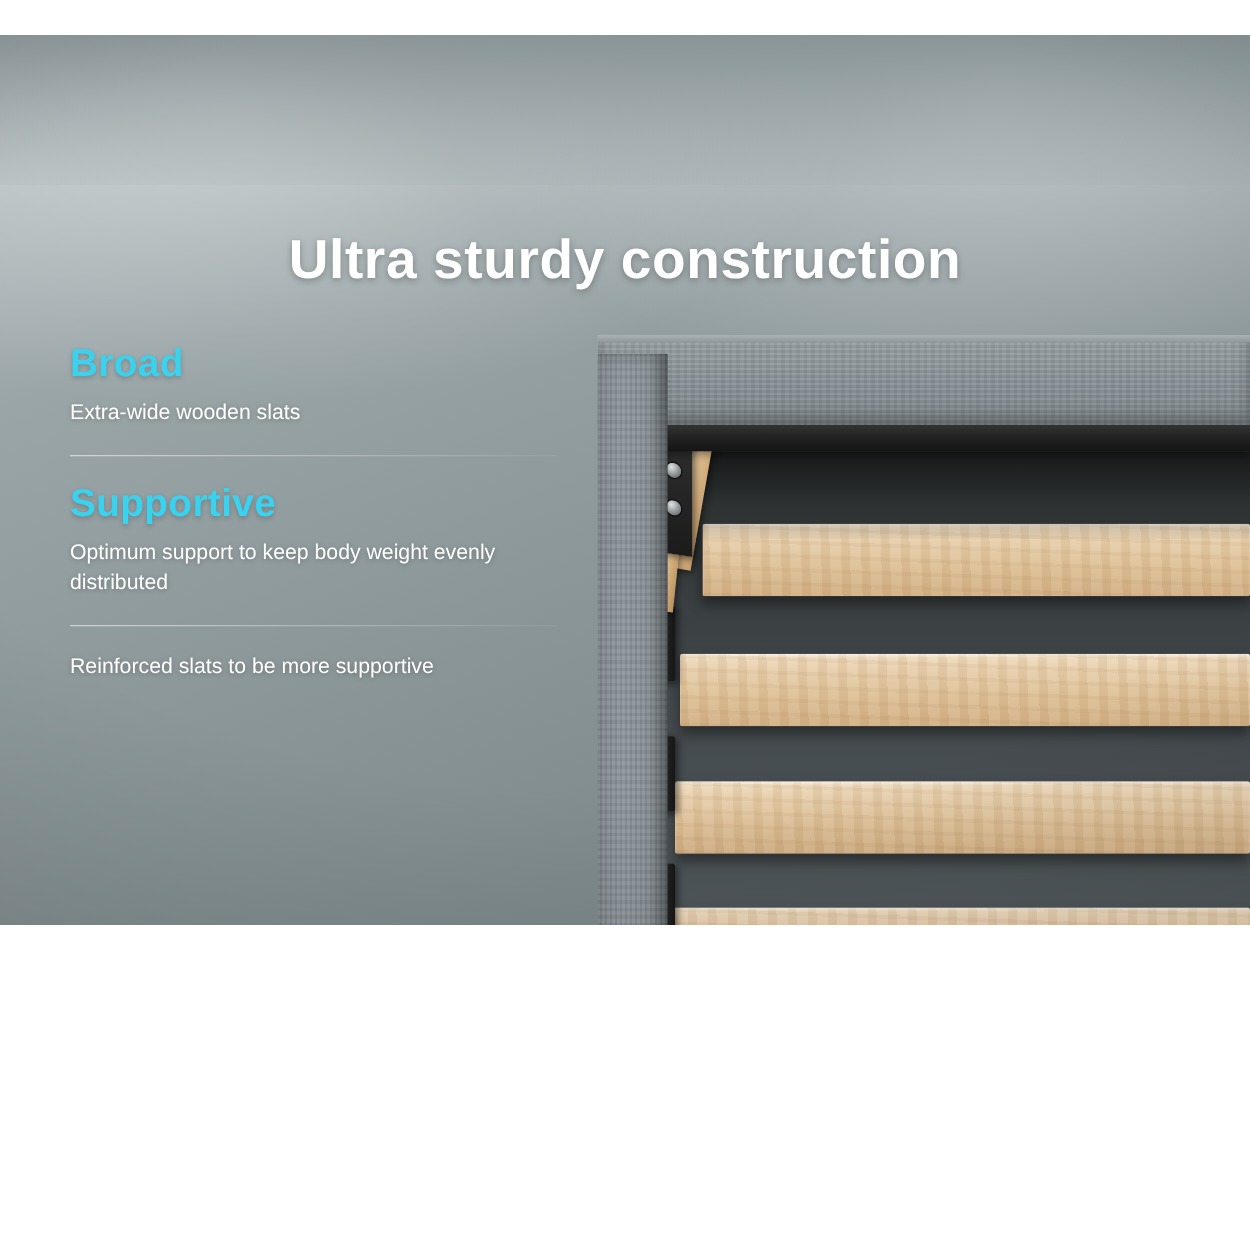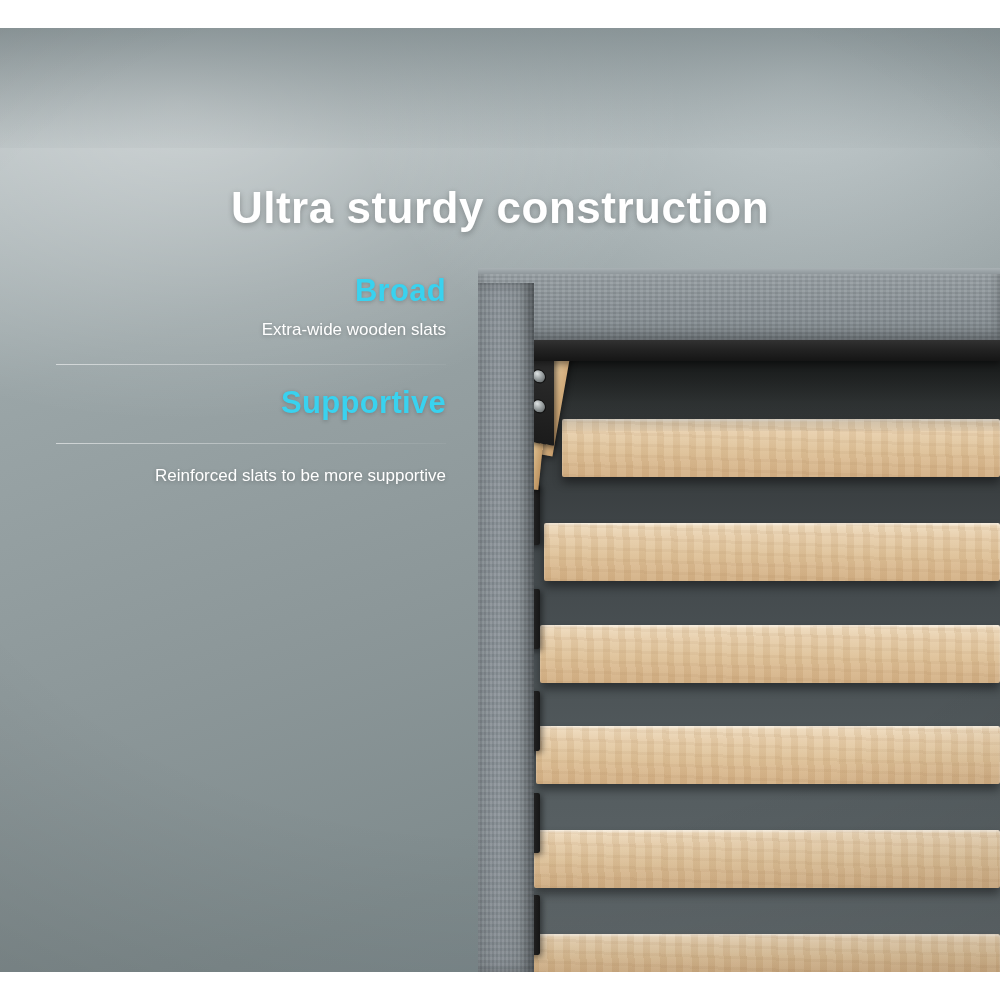--- a/index.html
+++ b/index.html
@@ -20,21 +20,21 @@
     height: 1000px;
     background: #ffffff;
   }
 
   
   .photo {
     position: absolute;
     left: 0;
     top: 28px;
     width: 1000px;
-    height: 944px;
+    height: 712px;
     overflow: hidden;
     background: #8d9698;
   }
 
   
   .backdrop {
     position: absolute;
     inset: 0;
     background:
       radial-gradient(120% 80% at 18% 8%, rgba(255,255,255,0.40) 0%, rgba(255,255,255,0.0) 42%),
@@ -224,21 +224,20 @@
     font-weight: 700;
     letter-spacing: 0.5px;
     text-shadow: 0 2px 6px rgba(0,0,0,0.28);
   }
 
   .features {
     position: absolute;
     left: 56px;
     top: 245px;
     width: 390px;
-    text-align: right;
   }
   .feature { position: relative; }
   .feature .ftitle {
     color: #39d2ef;
     font-size: 31px;
     font-weight: 700;
     letter-spacing: 0.3px;
     margin: 0 0 9px 0;
     text-shadow: 0 1px 4px rgba(0,0,0,0.22);
   }
@@ -316,20 +315,21 @@
 
       <div class="feature">
         <p class="ftitle">Broad</p>
         <p class="fdesc">Extra-wide wooden slats</p>
       </div>
 
       <div class="divider"></div>
 
       <div class="feature">
         <p class="ftitle">Supportive</p>
+        <p class="fdesc">Optimum support to keep body weight evenly distributed</p>
       </div>
 
       <div class="divider"></div>
 
       <div class="feature">
         <p class="fdesc">Reinforced slats to be more supportive</p>
       </div>
 
       <div class="feature-gap"></div>
 

